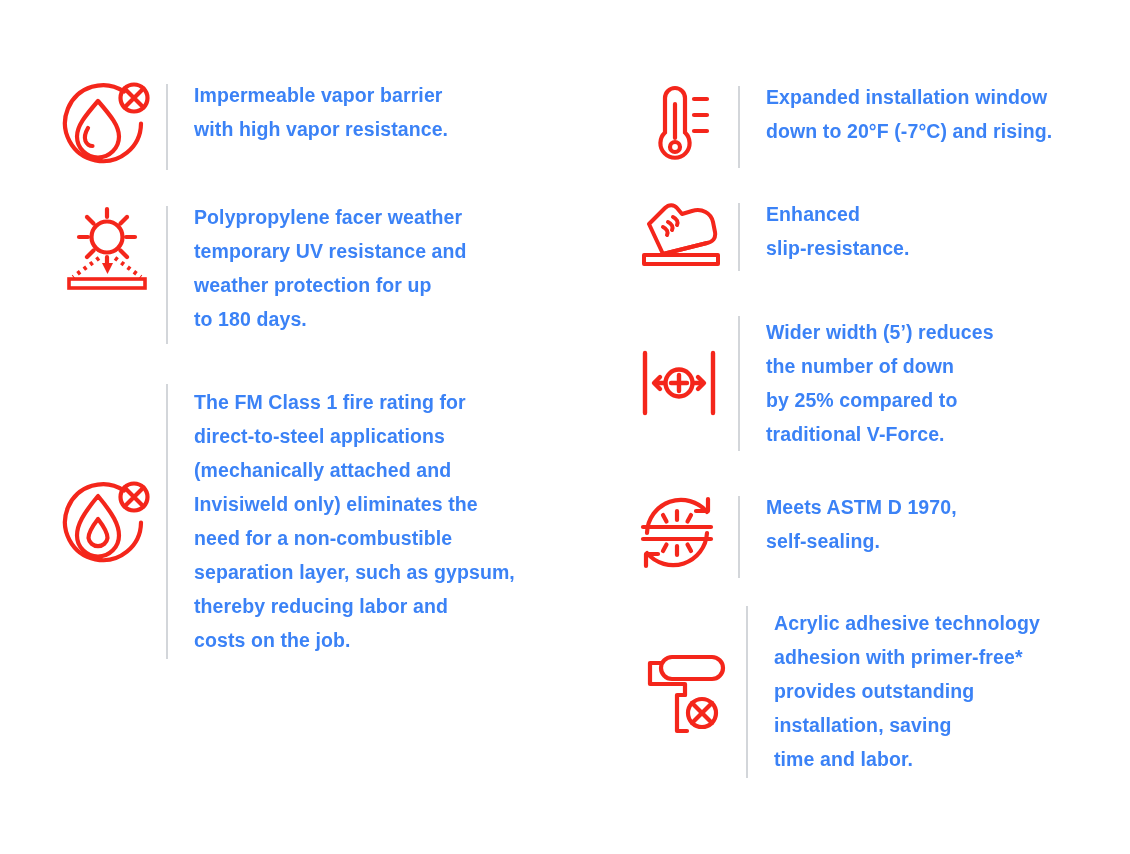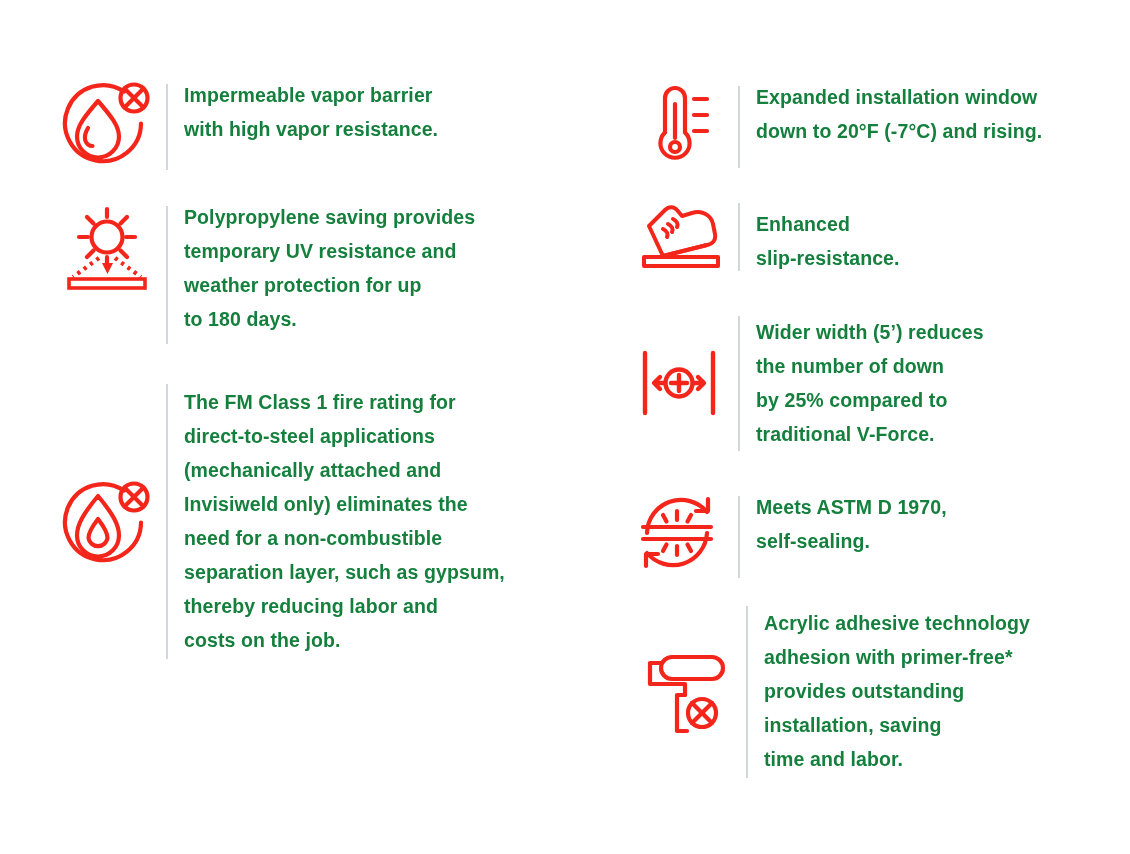--- a/index.html
+++ b/index.html
@@ -44,22 +44,22 @@
   .divider {
     flex: 0 0 auto;
     width: 2px;
     background: #d3d6da;
     align-self: stretch;
     margin: 6px 0 4px 0;
   }
 
   .text-cell {
     flex: 1 1 auto;
-    padding-left: 16px;
-    color: #15803d;
+    padding-left: 26px;
+    color: #3b82f6;
     font-size: 19.5px;
     font-weight: bold;
     line-height: 34px;
     letter-spacing: 0.1px;
   }
   .text-cell .line { display: block; white-space: pre; }
 
   svg { display: block; }
 </style>
 </head>
@@ -111,21 +111,21 @@
             </g>
             <g fill="#F4261B">
               <path d="M41 63 L52 63 L46.5 74 Z"></path>
             </g>
             <rect x="8" y="79" width="76" height="9" fill="none" stroke="#F4261B" stroke-width="3.6"></rect>
           </svg>
         </span>
       </div>
       <div class="divider"></div>
       <div class="text-cell">
-        <span class="line">Polypropylene saving provides</span>
+        <span class="line">Polypropylene facer weather</span>
         <span class="line">temporary UV resistance and</span>
         <span class="line">weather protection for up</span>
         <span class="line">to 180 days.</span>
       </div>
     </div>
 
     <div class="feature" style="top:378px; left:0; width:530px; height:285px; align-items:center;">
       <div class="icon-cell">
         <span>
           <svg width="92" height="88" viewBox="0 0 92 88">
@@ -171,21 +171,21 @@
           </svg>
         </span>
       </div>
       <div class="divider"></div>
       <div class="text-cell">
         <span class="line">Expanded installation window</span>
         <span class="line">down to 20°F (-7°C) and rising.</span>
       </div>
     </div>
 
-    <div class="feature" style="top:197px; left:0; width:500px; height:78px; align-items:flex-end;">
+    <div class="feature" style="top:197px; left:0; width:500px; height:78px; align-items:flex-start;">
       <div class="icon-cell">
         <span>
           <svg width="100" height="76" viewBox="0 0 100 76">
             <g fill="none" stroke="#F4261B" stroke-width="4" stroke-linejoin="round" stroke-linecap="round">
               <path d="M20 27 L36 11 C40 7 45 7.5 48 11 L53 17 L63 14 C73 11 82 16 84 25 L86 35 C87 41 84 45 78 46 L34 57 Z"></path>
               <path d="M44 20 C48 22 49.5 25 48 28"></path>
               <path d="M39 25 C43 27 44.5 30 43 33"></path>
               <path d="M34 30 C38 32 39.5 35 38 38"></path>
               <path d="M34 57 L78 46"></path>
               <rect x="15" y="58" width="74" height="9"></rect>

